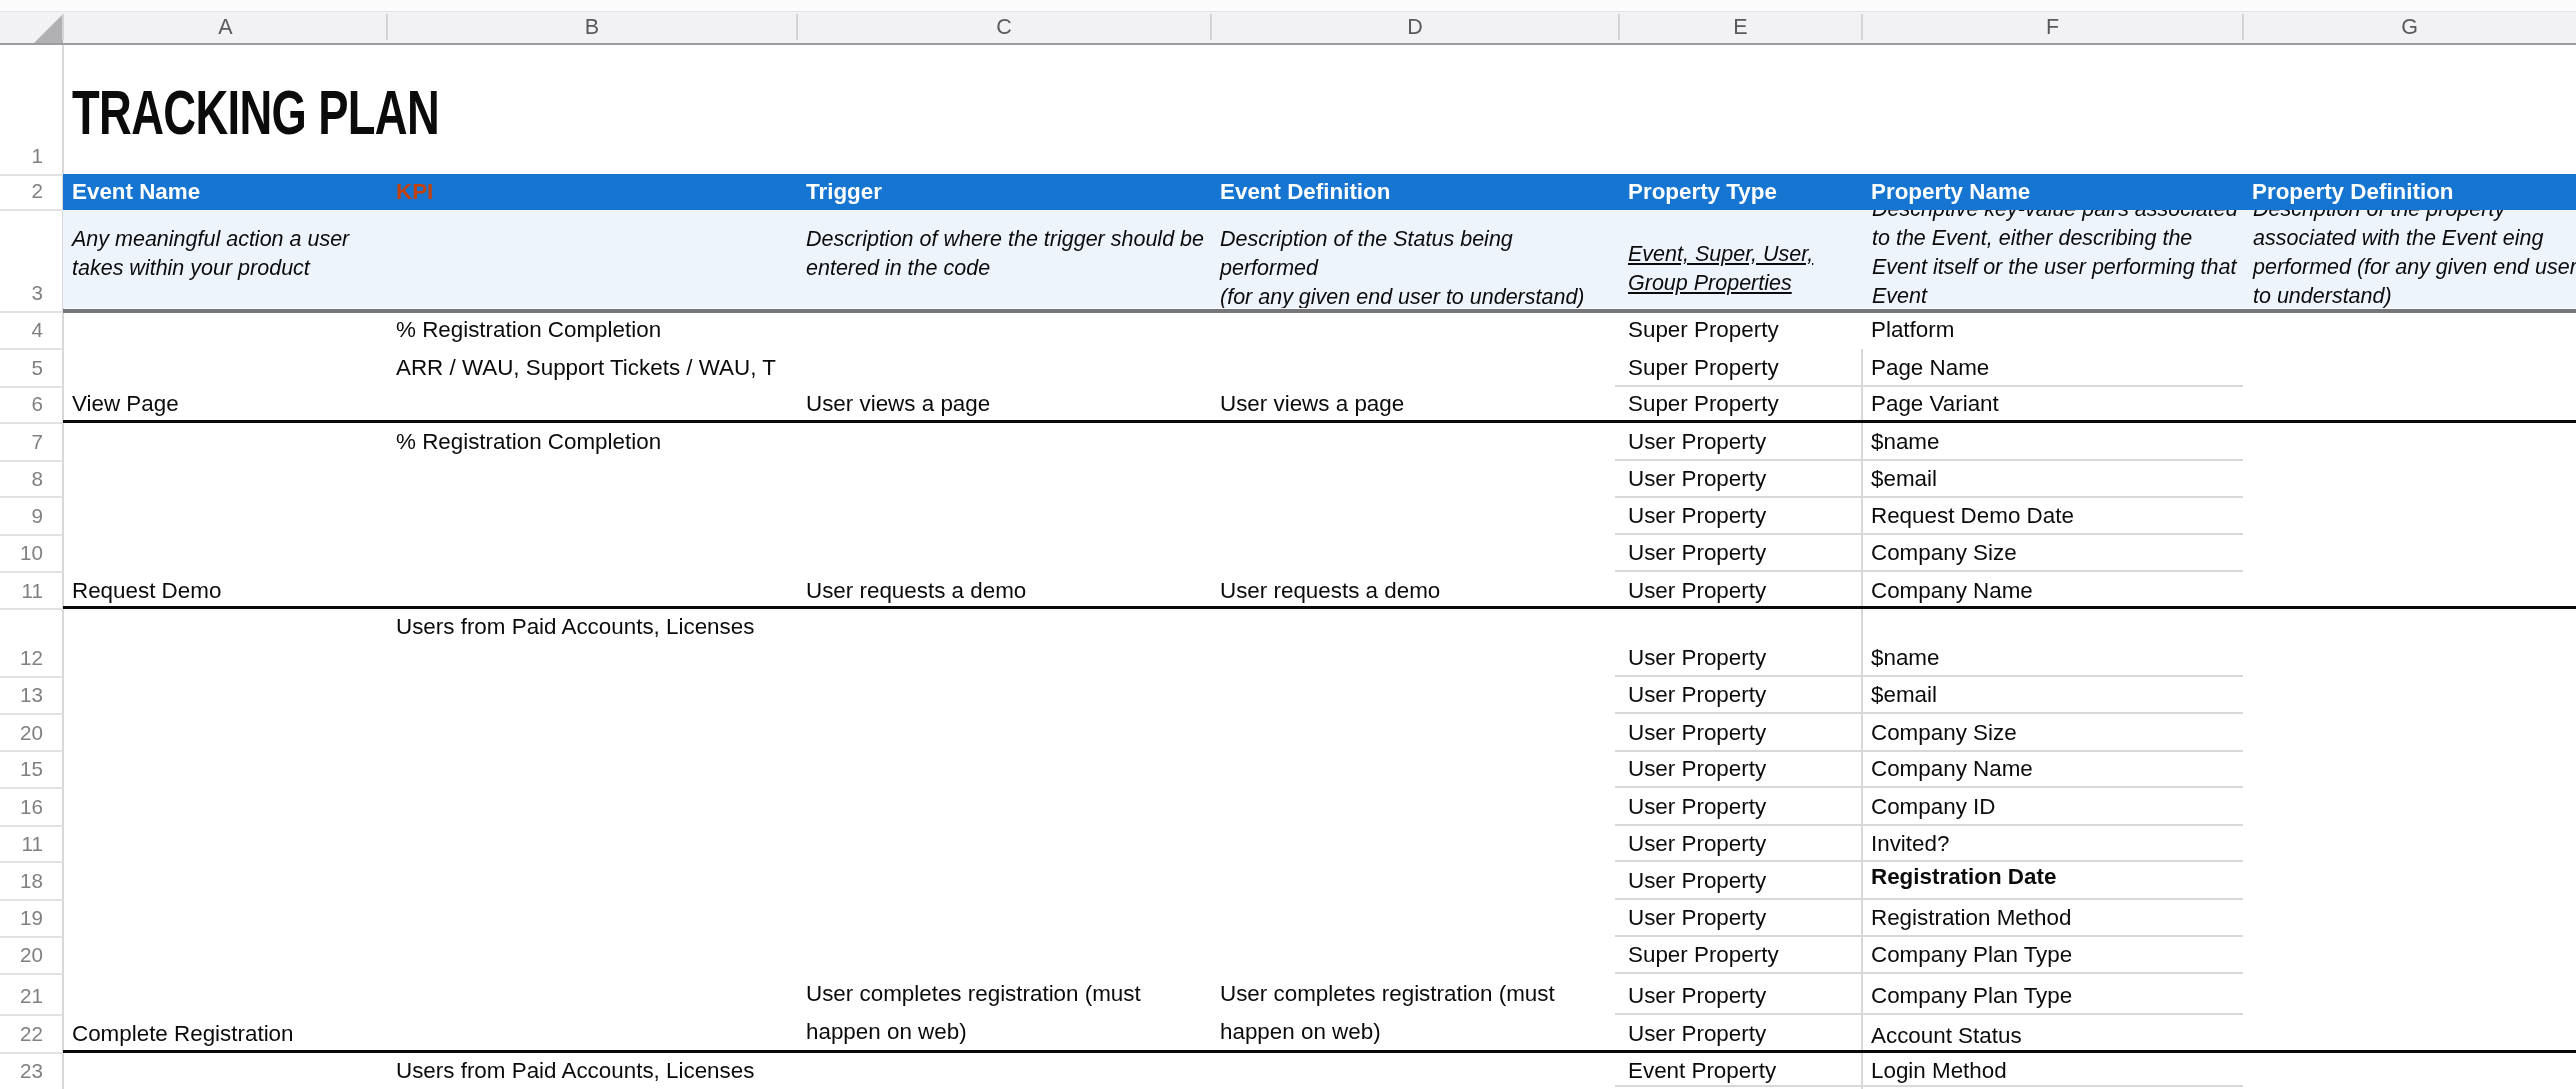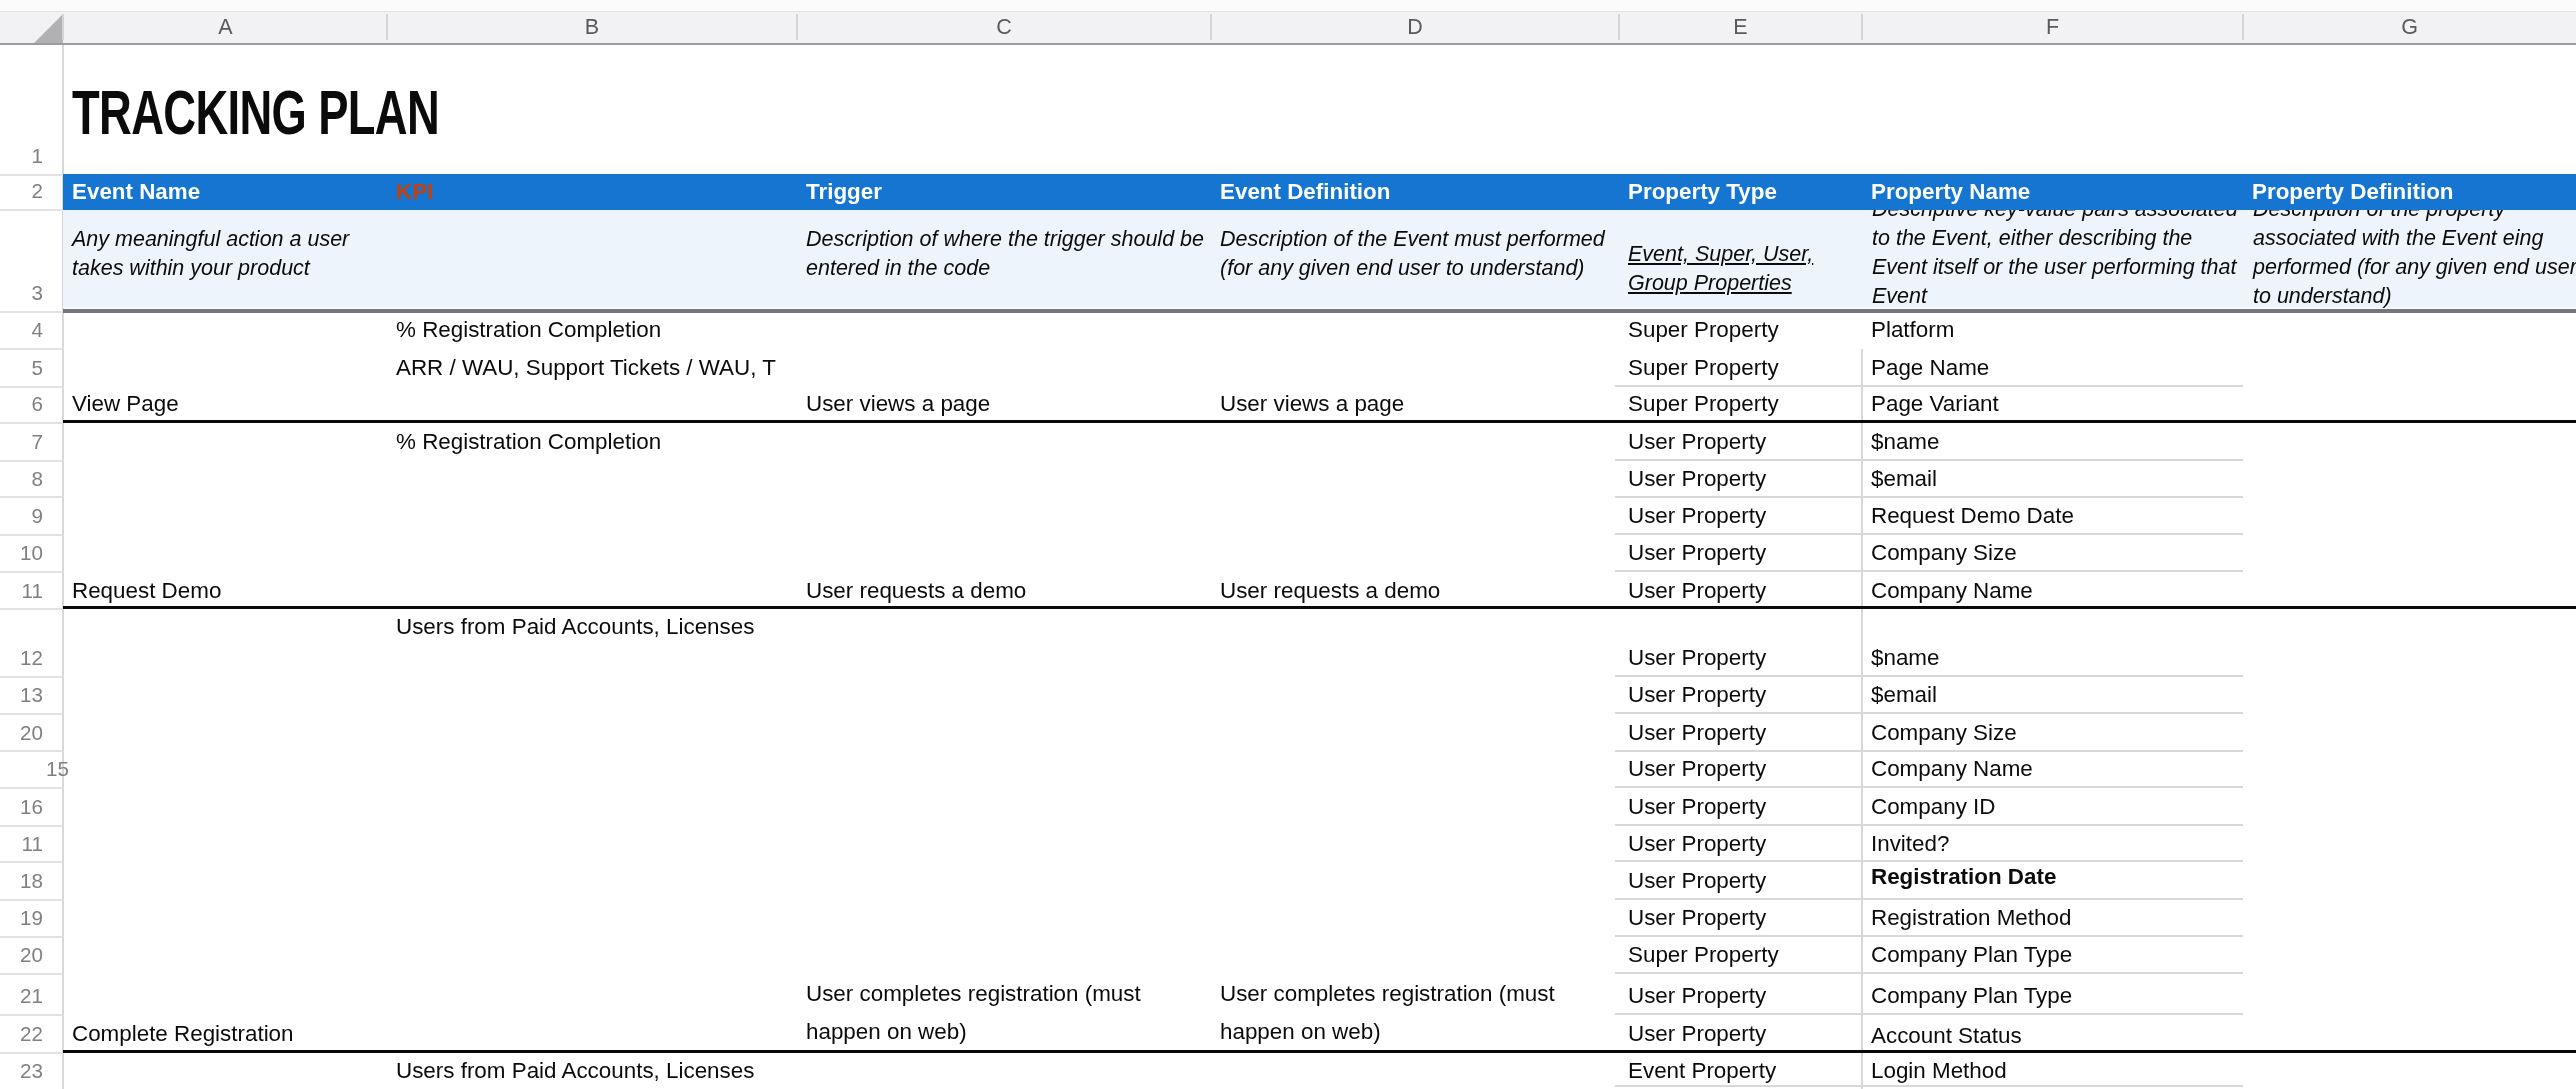--- a/index.html
+++ b/index.html
@@ -47,21 +47,21 @@
 
   <div class="abs title">TRACKING PLAN</div>
 
   <div class="abs head-band" id="head-band" style="background: rgb(21, 117, 208);"></div>
 
   <div class="abs desc-band" id="desc-band" style="background: rgb(238, 244, 251);">
       <div class="desc-cell" style="left: 9px; top: 15px; width: 295px;">Any meaningful action a user
 takes within your product</div>
       <div class="desc-cell" style="left: 743px; top: 15px; width: 403px;">Description of where the trigger should be
 entered in the code</div>
-      <div class="desc-cell" style="left: 1157px; top: 15px; width: 389px;">Description of the Event must performed
+      <div class="desc-cell" style="left: 1157px; top: 15px; width: 389px;">Description of the Status being performed
 (for any given end user to understand)</div>
       <div class="desc-cell desc-underline" style="left: 1565px; top: 29.5px; width: 192px;">Event, Super, User, 
 Group Properties</div>
       <div class="desc-cell" style="left: 1809px; top: -15px; width: 380px;">Descriptive key-value pairs associated
 to the Event, either describing the
 Event itself or the user performing that
 Event</div>
       <div class="desc-cell" style="left: 2190px; top: -15px; width: 326px;">Description of the property
 associated with the Event eing
 performed (for any given end user
@@ -120,21 +120,21 @@
       <div class="abs row-num" style="top: 349px; height: 38px;">5</div>
       <div class="abs row-num" style="top: 386px; height: 37px;">6</div>
       <div class="abs row-num" style="top: 423px; height: 38px;">7</div>
       <div class="abs row-num" style="top: 461px; height: 37px;">8</div>
       <div class="abs row-num" style="top: 497px; height: 38px;">9</div>
       <div class="abs row-num" style="top: 535px; height: 37px;">10</div>
       <div class="abs row-num" style="top: 572px; height: 38px;">11</div>
       <div class="abs row-num" style="top: 609px; height: 68px;">12</div>
       <div class="abs row-num" style="top: 677px; height: 37px;">13</div>
       <div class="abs row-num" style="top: 714px; height: 38px;">20</div>
-      <div class="abs row-num" style="top: 751px; height: 37px; margin-left: 26px;">15</div>
+      <div class="abs row-num" style="top: 751px; height: 37px;">15</div>
       <div class="abs row-num" style="top: 788px; height: 38px;">16</div>
       <div class="abs row-num" style="top: 826px; height: 37px;">11</div>
       <div class="abs row-num" style="top: 862px; height: 38px;">18</div>
       <div class="abs row-num" style="top: 900px; height: 37px;">19</div>
       <div class="abs row-num" style="top: 936px; height: 38px;">20</div>
       <div class="abs row-num" style="top: 974px; height: 41px;">21</div>
       <div class="abs row-num" style="top: 1015px; height: 38px;">22</div>
       <div class="abs row-num" style="top: 1053px; height: 37px;">23</div>
       <div class="abs head-label" style="left: 72px; color: rgb(255, 255, 255);">Event Name</div>
       <div class="abs head-label" style="left: 396px; color: #c2410c;">KPI</div>

